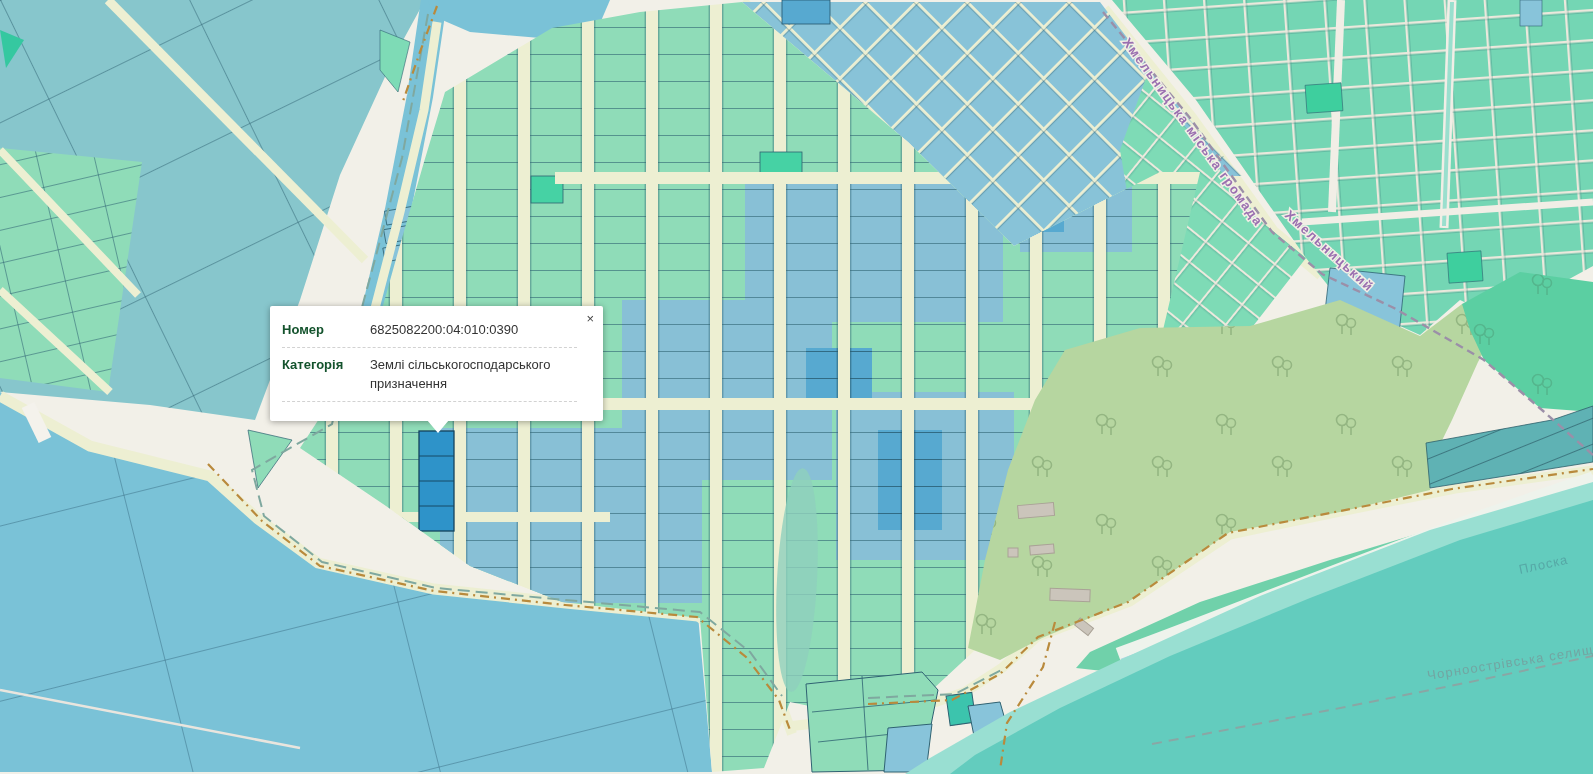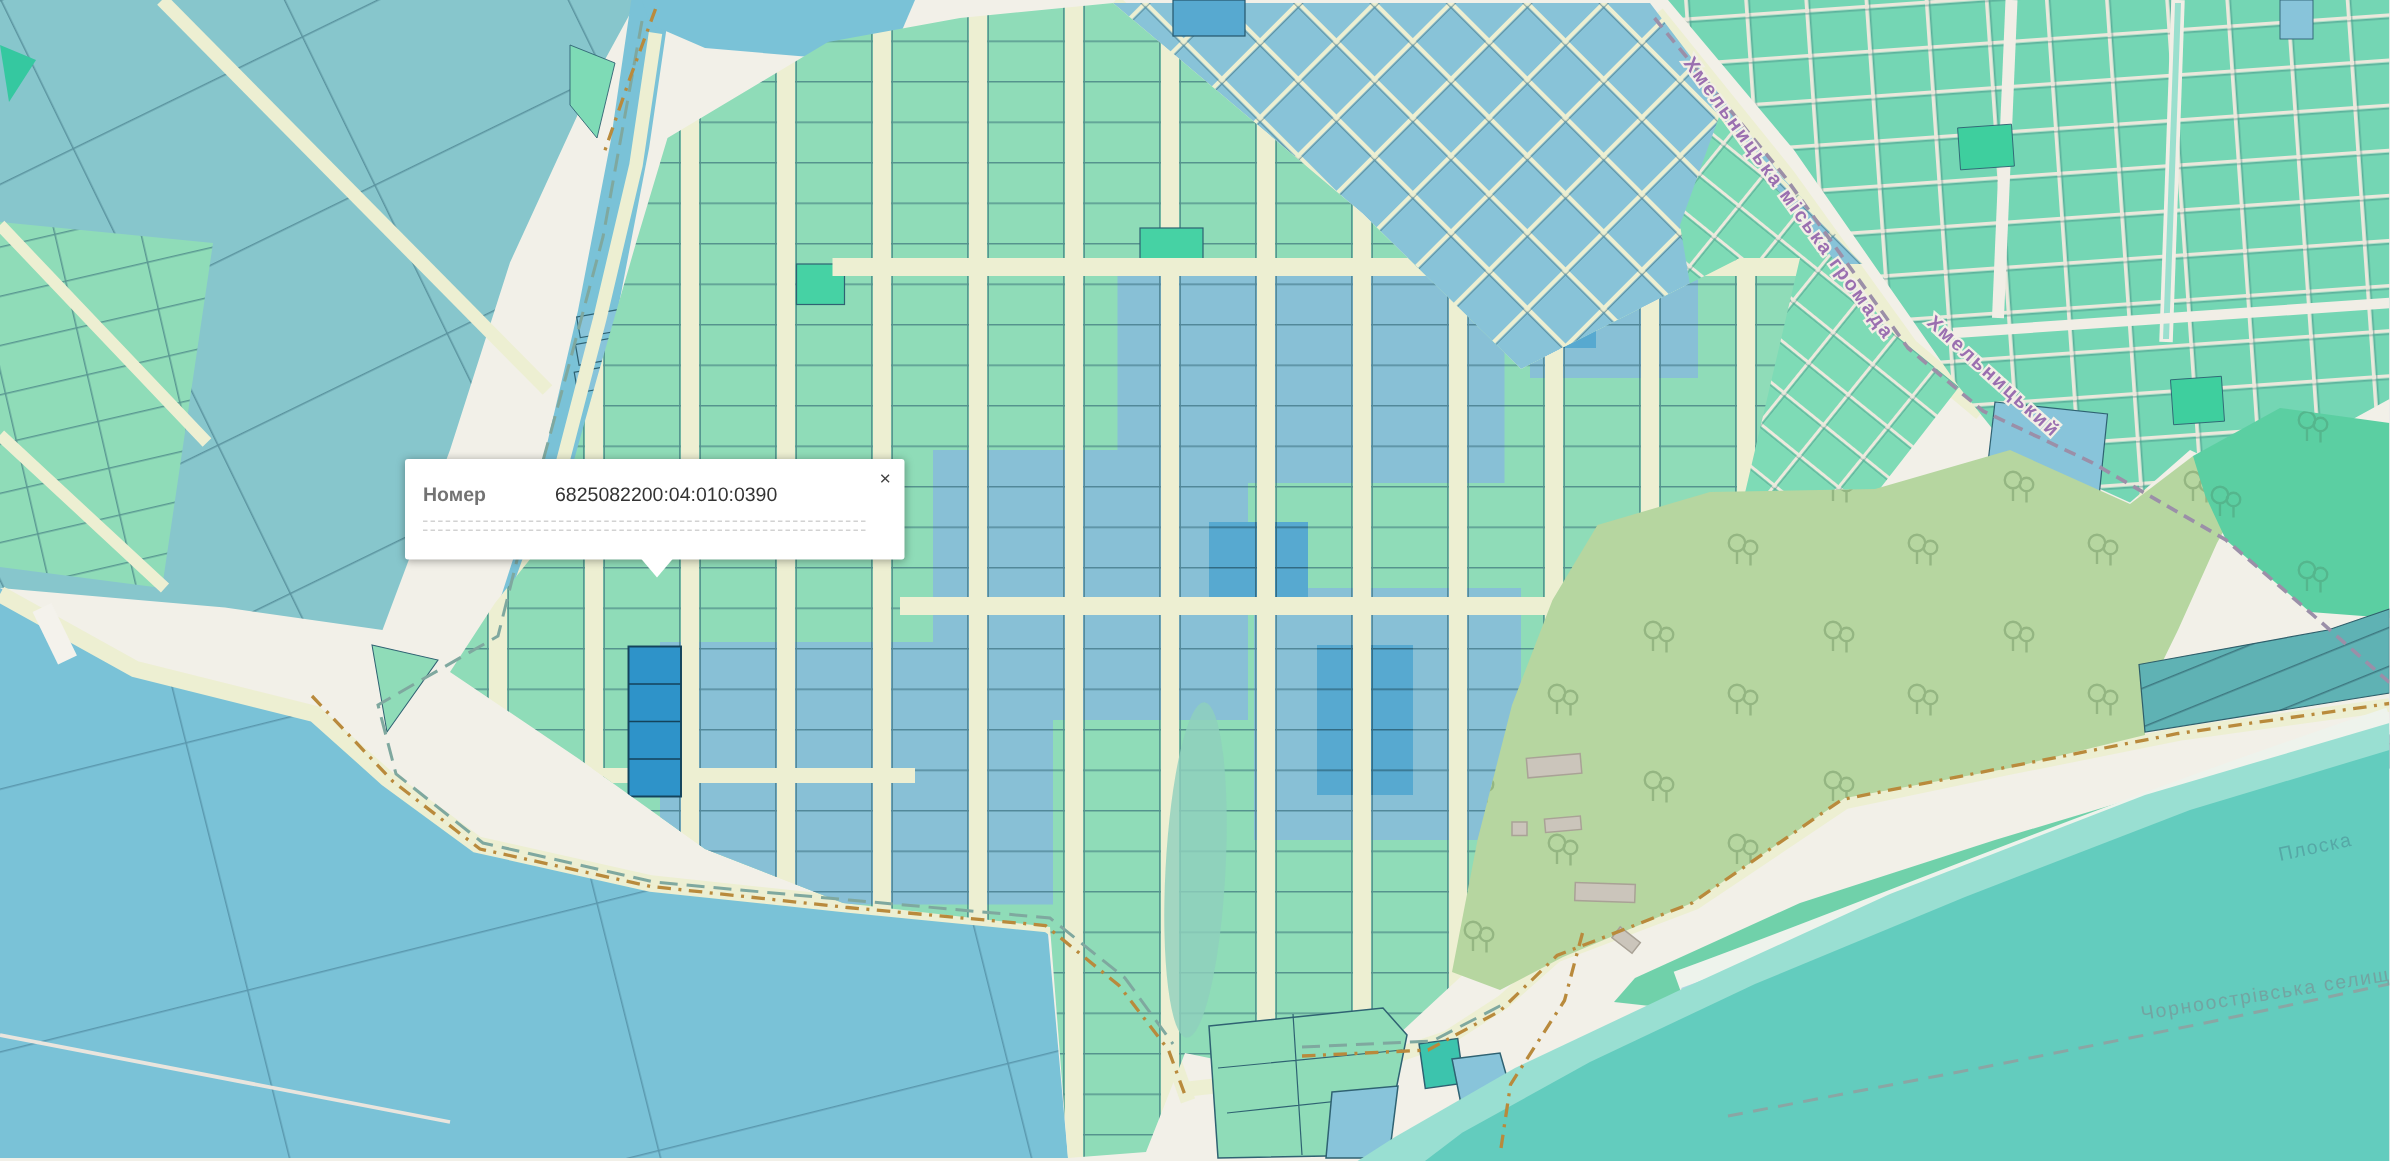--- a/index.html
+++ b/index.html
@@ -9,21 +9,21 @@
   svg text{font-family:"Liberation Sans",sans-serif;}
   .lblPurple{font-size:13px;font-weight:bold;fill:#9a6fb0;letter-spacing:1.5px;
              stroke:#f2efe6;stroke-width:3px;paint-order:stroke;}
   .lblRiver{font-size:13px;fill:#56a8a6;letter-spacing:1px;}
   .lblWater{font-size:13px;fill:#72a5a2;letter-spacing:1.2px;}
   
   .popup{position:absolute;left:270px;top:306px;width:333px;box-sizing:border-box;
          background:#fff;border-radius:2px;box-shadow:0 1px 6px rgba(0,0,0,.35);
          font-size:13px;line-height:1.5;color:#333;padding:12px 26px 14px 12px;}
   .popup .row{display:flex;padding:2px 0;}
-  .popup .lbl{width:88px;flex:none;font-weight:bold;color:#737373;}
+  .popup .lbl{width:88px;flex:none;font-weight:bold;color:#14532d;}
   .popup .val{flex:1;}
   .popup .sep{border-top:1px dashed #d2d2d2;margin:5px 0;}
   .popup-close{position:absolute;top:4px;right:7px;background:none;border:0;padding:2px;
          font-size:13px;line-height:1;color:#444;cursor:pointer;font-family:inherit;}
   .popup-arrow{position:absolute;left:157px;bottom:-12px;width:0;height:0;
          border-left:11px solid transparent;border-right:11px solid transparent;
          border-top:13px solid #fff;}
 </style>
 </head>
 <body>
@@ -232,16 +232,20 @@
   <text class="lblWater" transform="translate(1428,680) rotate(-9)">Чорноострівська селищна гр</text>
 </svg>
 
 <div class="popup">
   <button class="popup-close">×</button>
   <div class="row">
     <div class="lbl">Номер</div>
     <div class="val">6825082200:04:010:0390</div>
   </div>
   <div class="sep"></div>
+  <div class="row">
+    <div class="lbl">Категорія</div>
+    <div class="val">Землі сільськогосподарського призначення</div>
+  </div>
   <div class="sep"></div>
   <div class="popup-arrow"></div>
 </div>
 </div>
 
 </body></html>

